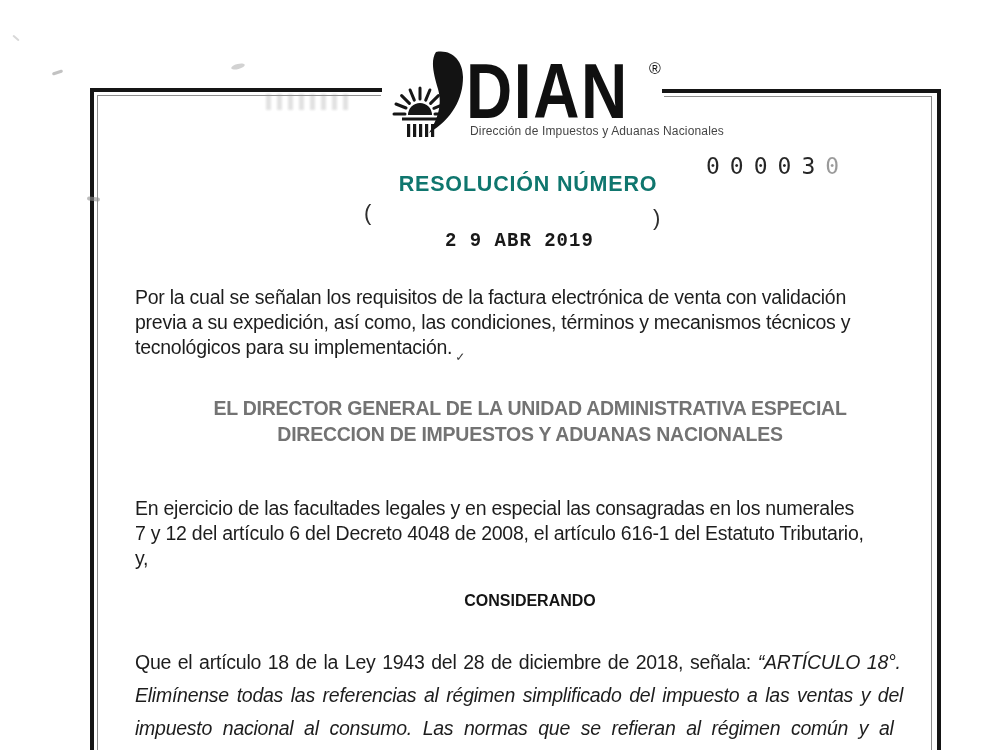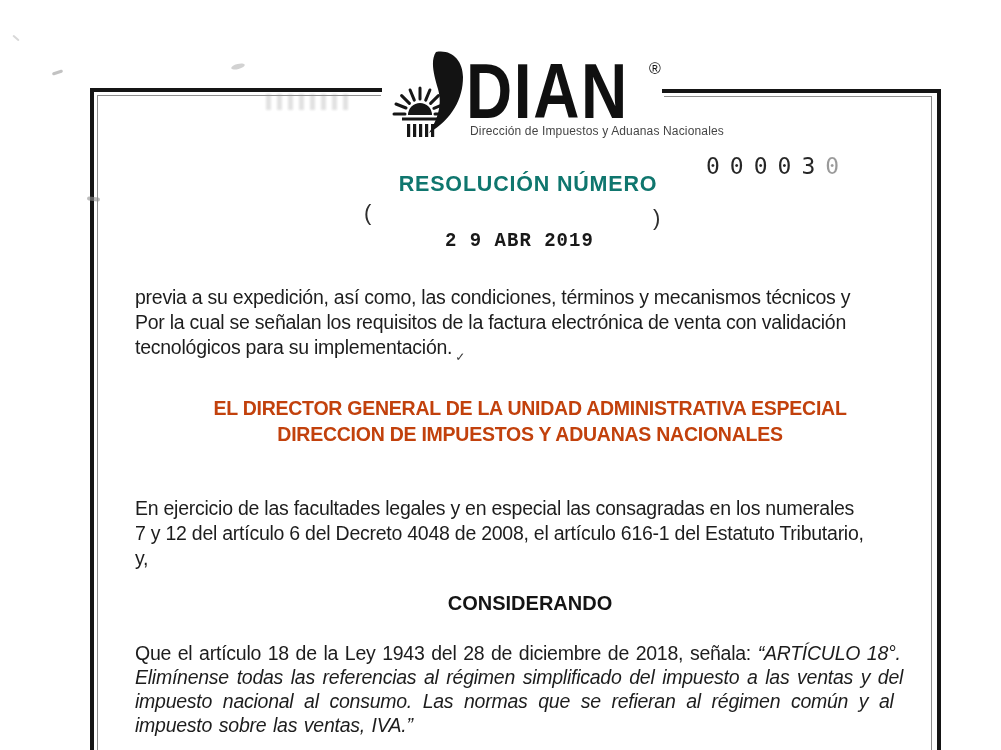--- a/index.html
+++ b/index.html
@@ -64,26 +64,26 @@
     left:445px;top:229px;font-family:"Liberation Mono",monospace;font-weight:700;
     font-size:19px;letter-spacing:1px;color:#191919;transform:scaleY(1.08);
     transform-origin:left top;white-space:nowrap;
   }
 
   
   .txt{font-size:19.5px;letter-spacing:-.25px;color:#1d1d1d;}
   .blk{position:absolute;left:135px;width:790px;}
   .ln{white-space:nowrap;height:25px;line-height:25px;}
   .subject{top:285px;}
-  .authority{top:395px;text-align:center;font-weight:700;color:#c2410c;}
+  .authority{top:395px;text-align:center;font-weight:700;color:#737373;}
   .authority .ln{height:26px;line-height:26px;}
   .faculties{top:496px;}
-  .considerando{top:592px;text-align:center;font-weight:700;font-size:20px;color:#141414;}
+  .considerando{top:592px;text-align:center;font-weight:700;font-size:16px;color:#141414;}
   .quote{top:641px;}
-  .quote .ln{height:24px;line-height:24px;}
+  .quote .ln{height:24px;line-height:24px;margin-top:9px;}
   .ital{font-style:italic;}
   .ws1{word-spacing:1.5px;}
   .ws2{word-spacing:2.5px;}
   .ws5{word-spacing:5.5px;}
   .ws6{word-spacing:6px;}
   .stray-mark{font-size:12px;position:relative;top:7px;left:3px;color:#3a3a3a;}
 </style>
 </head>
 <body>
 
@@ -129,22 +129,22 @@
 <div class="abs reg-mark">®</div>
 <div class="abs logo-tagline">Dirección de Impuestos y Aduanas Nacionales</div>
 
 <div class="abs res-title">RESOLUCIÓN NÚMERO</div>
 <div class="abs stamp-number">000030</div>
 <div class="abs paren paren-open">(</div>
 <div class="abs paren paren-close">)</div>
 <div class="abs date-stamp">2 9 ABR 2019</div>
 
 <div class="blk txt subject">
+  <div class="ln">Por la cual se señalan los requisitos de la factura electrónica de venta con validación</div>
   <div class="ln">previa a su expedición, así como, las condiciones, términos y mecanismos técnicos y</div>
-  <div class="ln">Por la cual se señalan los requisitos de la factura electrónica de venta con validación</div>
   <div class="ln">
     <span>tecnológicos para su implementación.</span><span class="stray-mark">✓</span>
   </div>
 </div>
 
 <div class="blk txt authority">
   <div class="ln">EL DIRECTOR GENERAL DE LA UNIDAD ADMINISTRATIVA ESPECIAL</div>
   <div class="ln">DIRECCION DE IMPUESTOS Y ADUANAS NACIONALES</div>
 </div>
 

